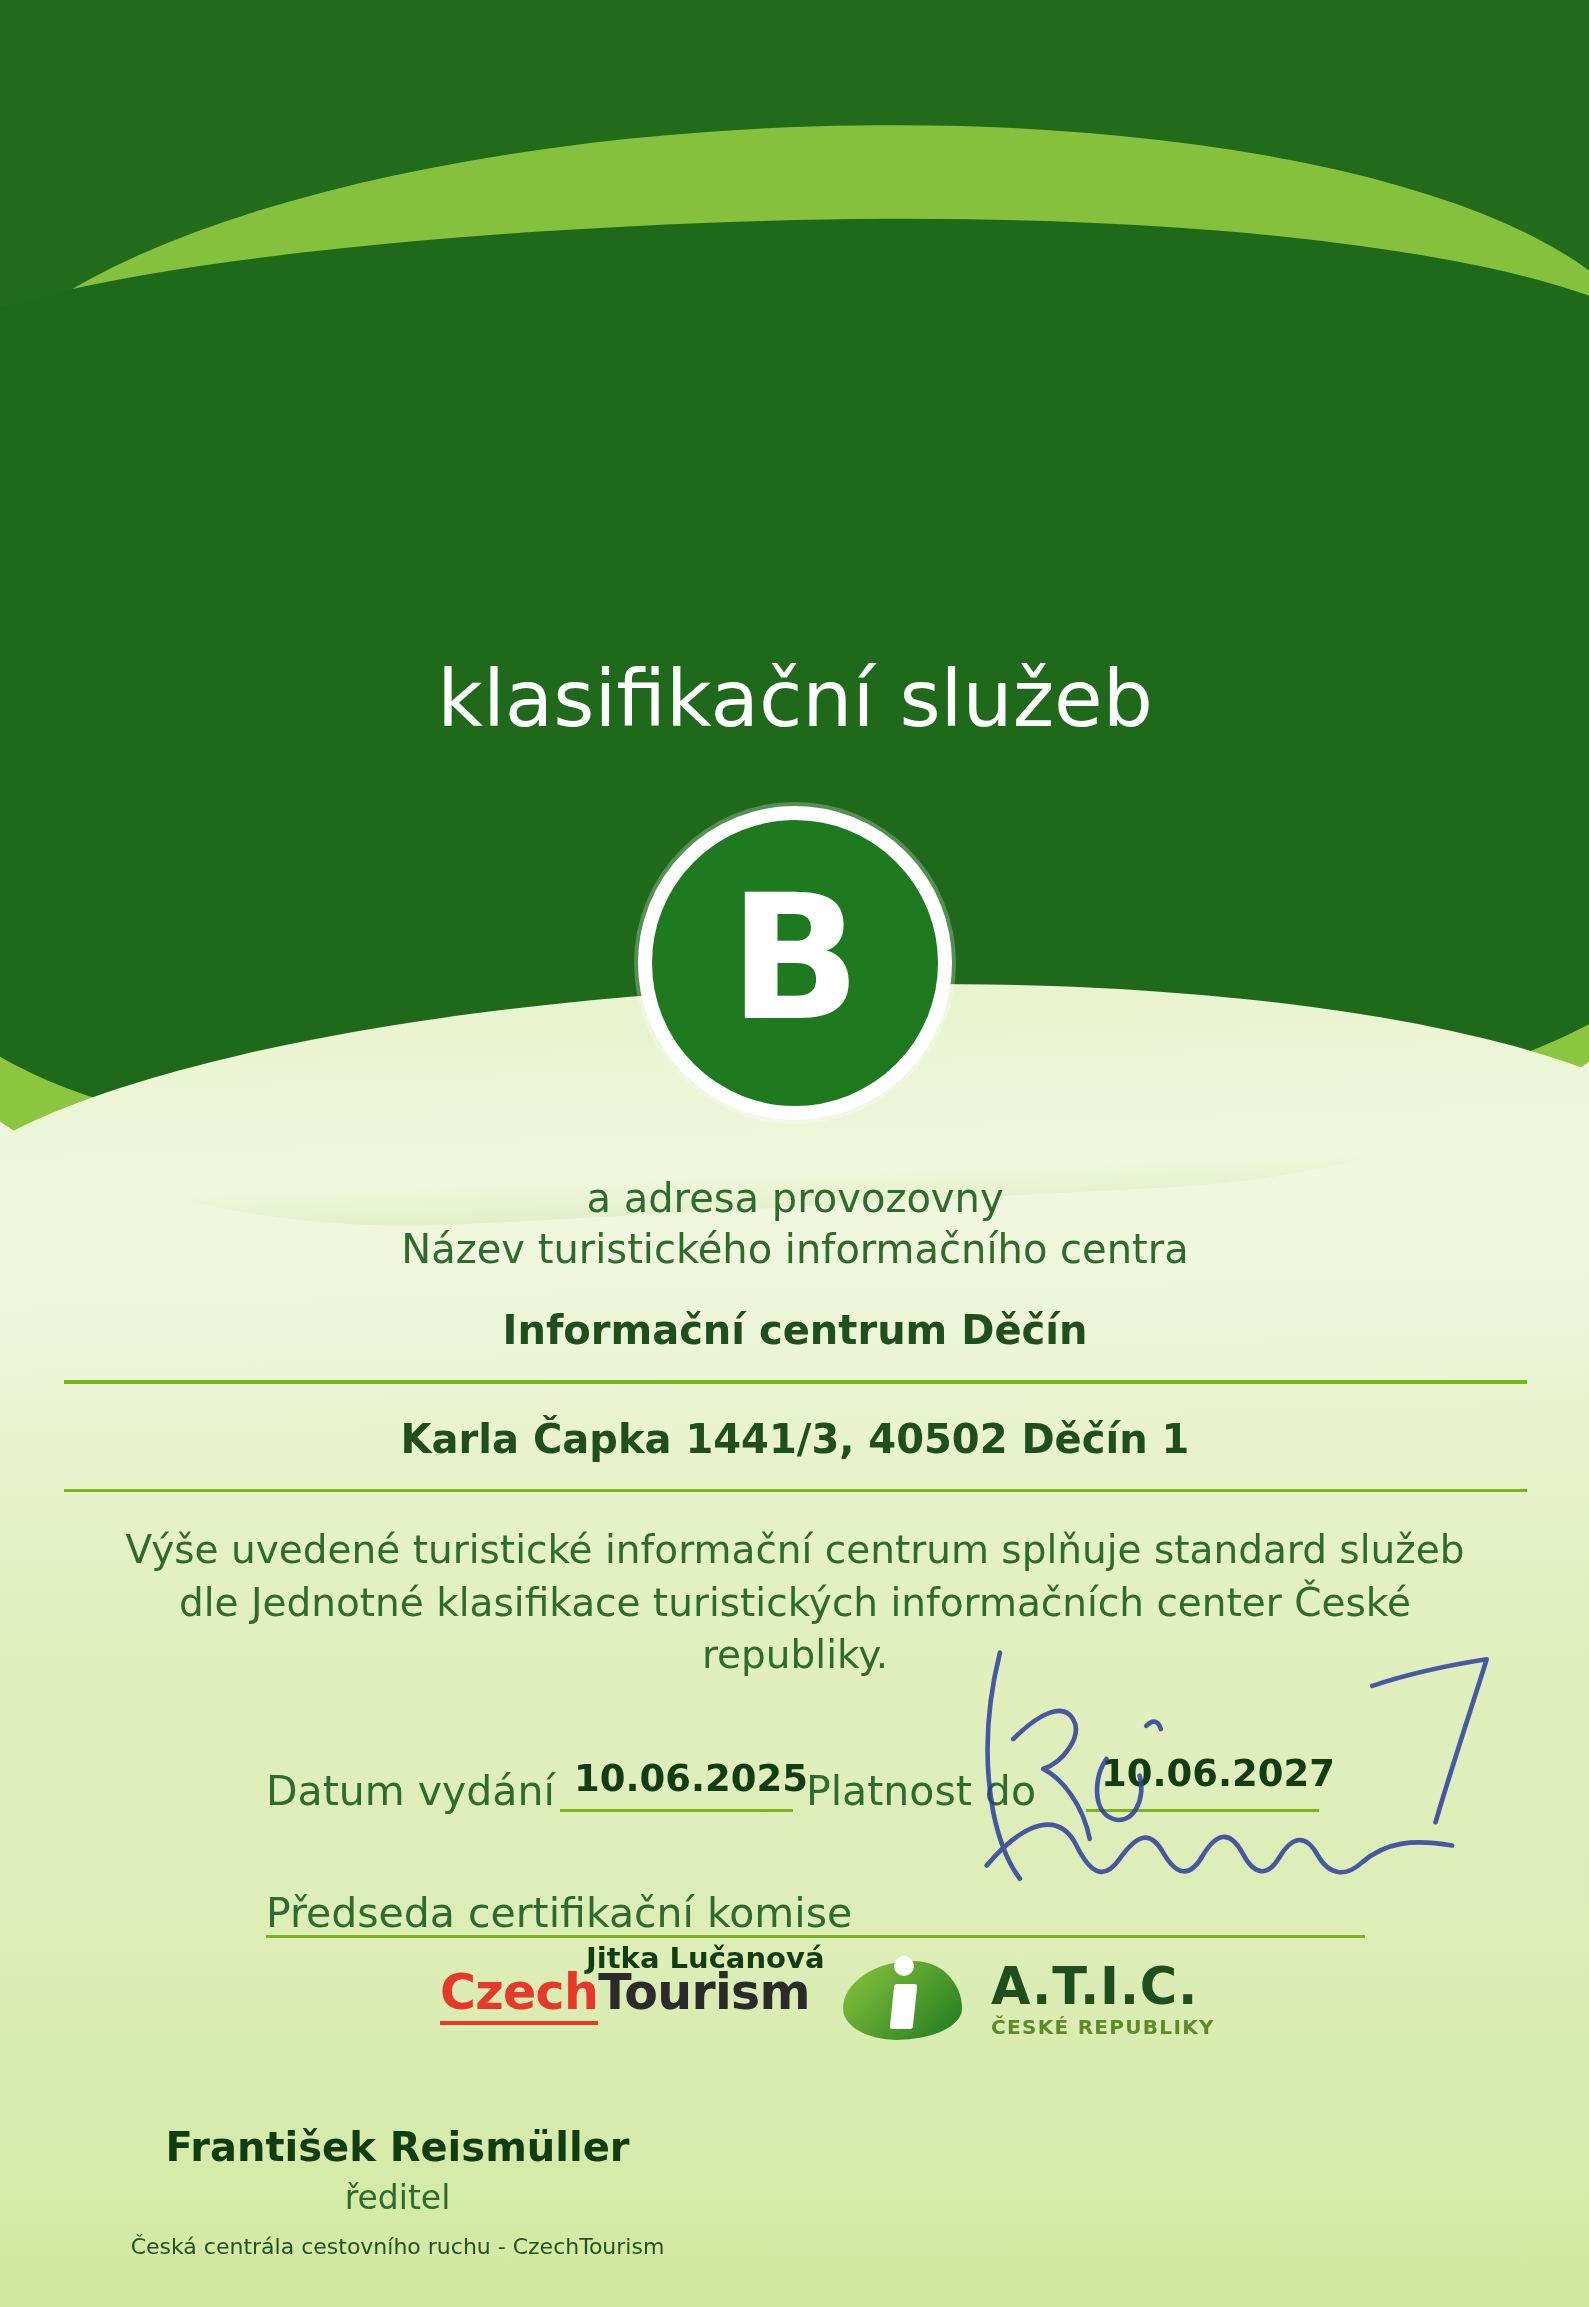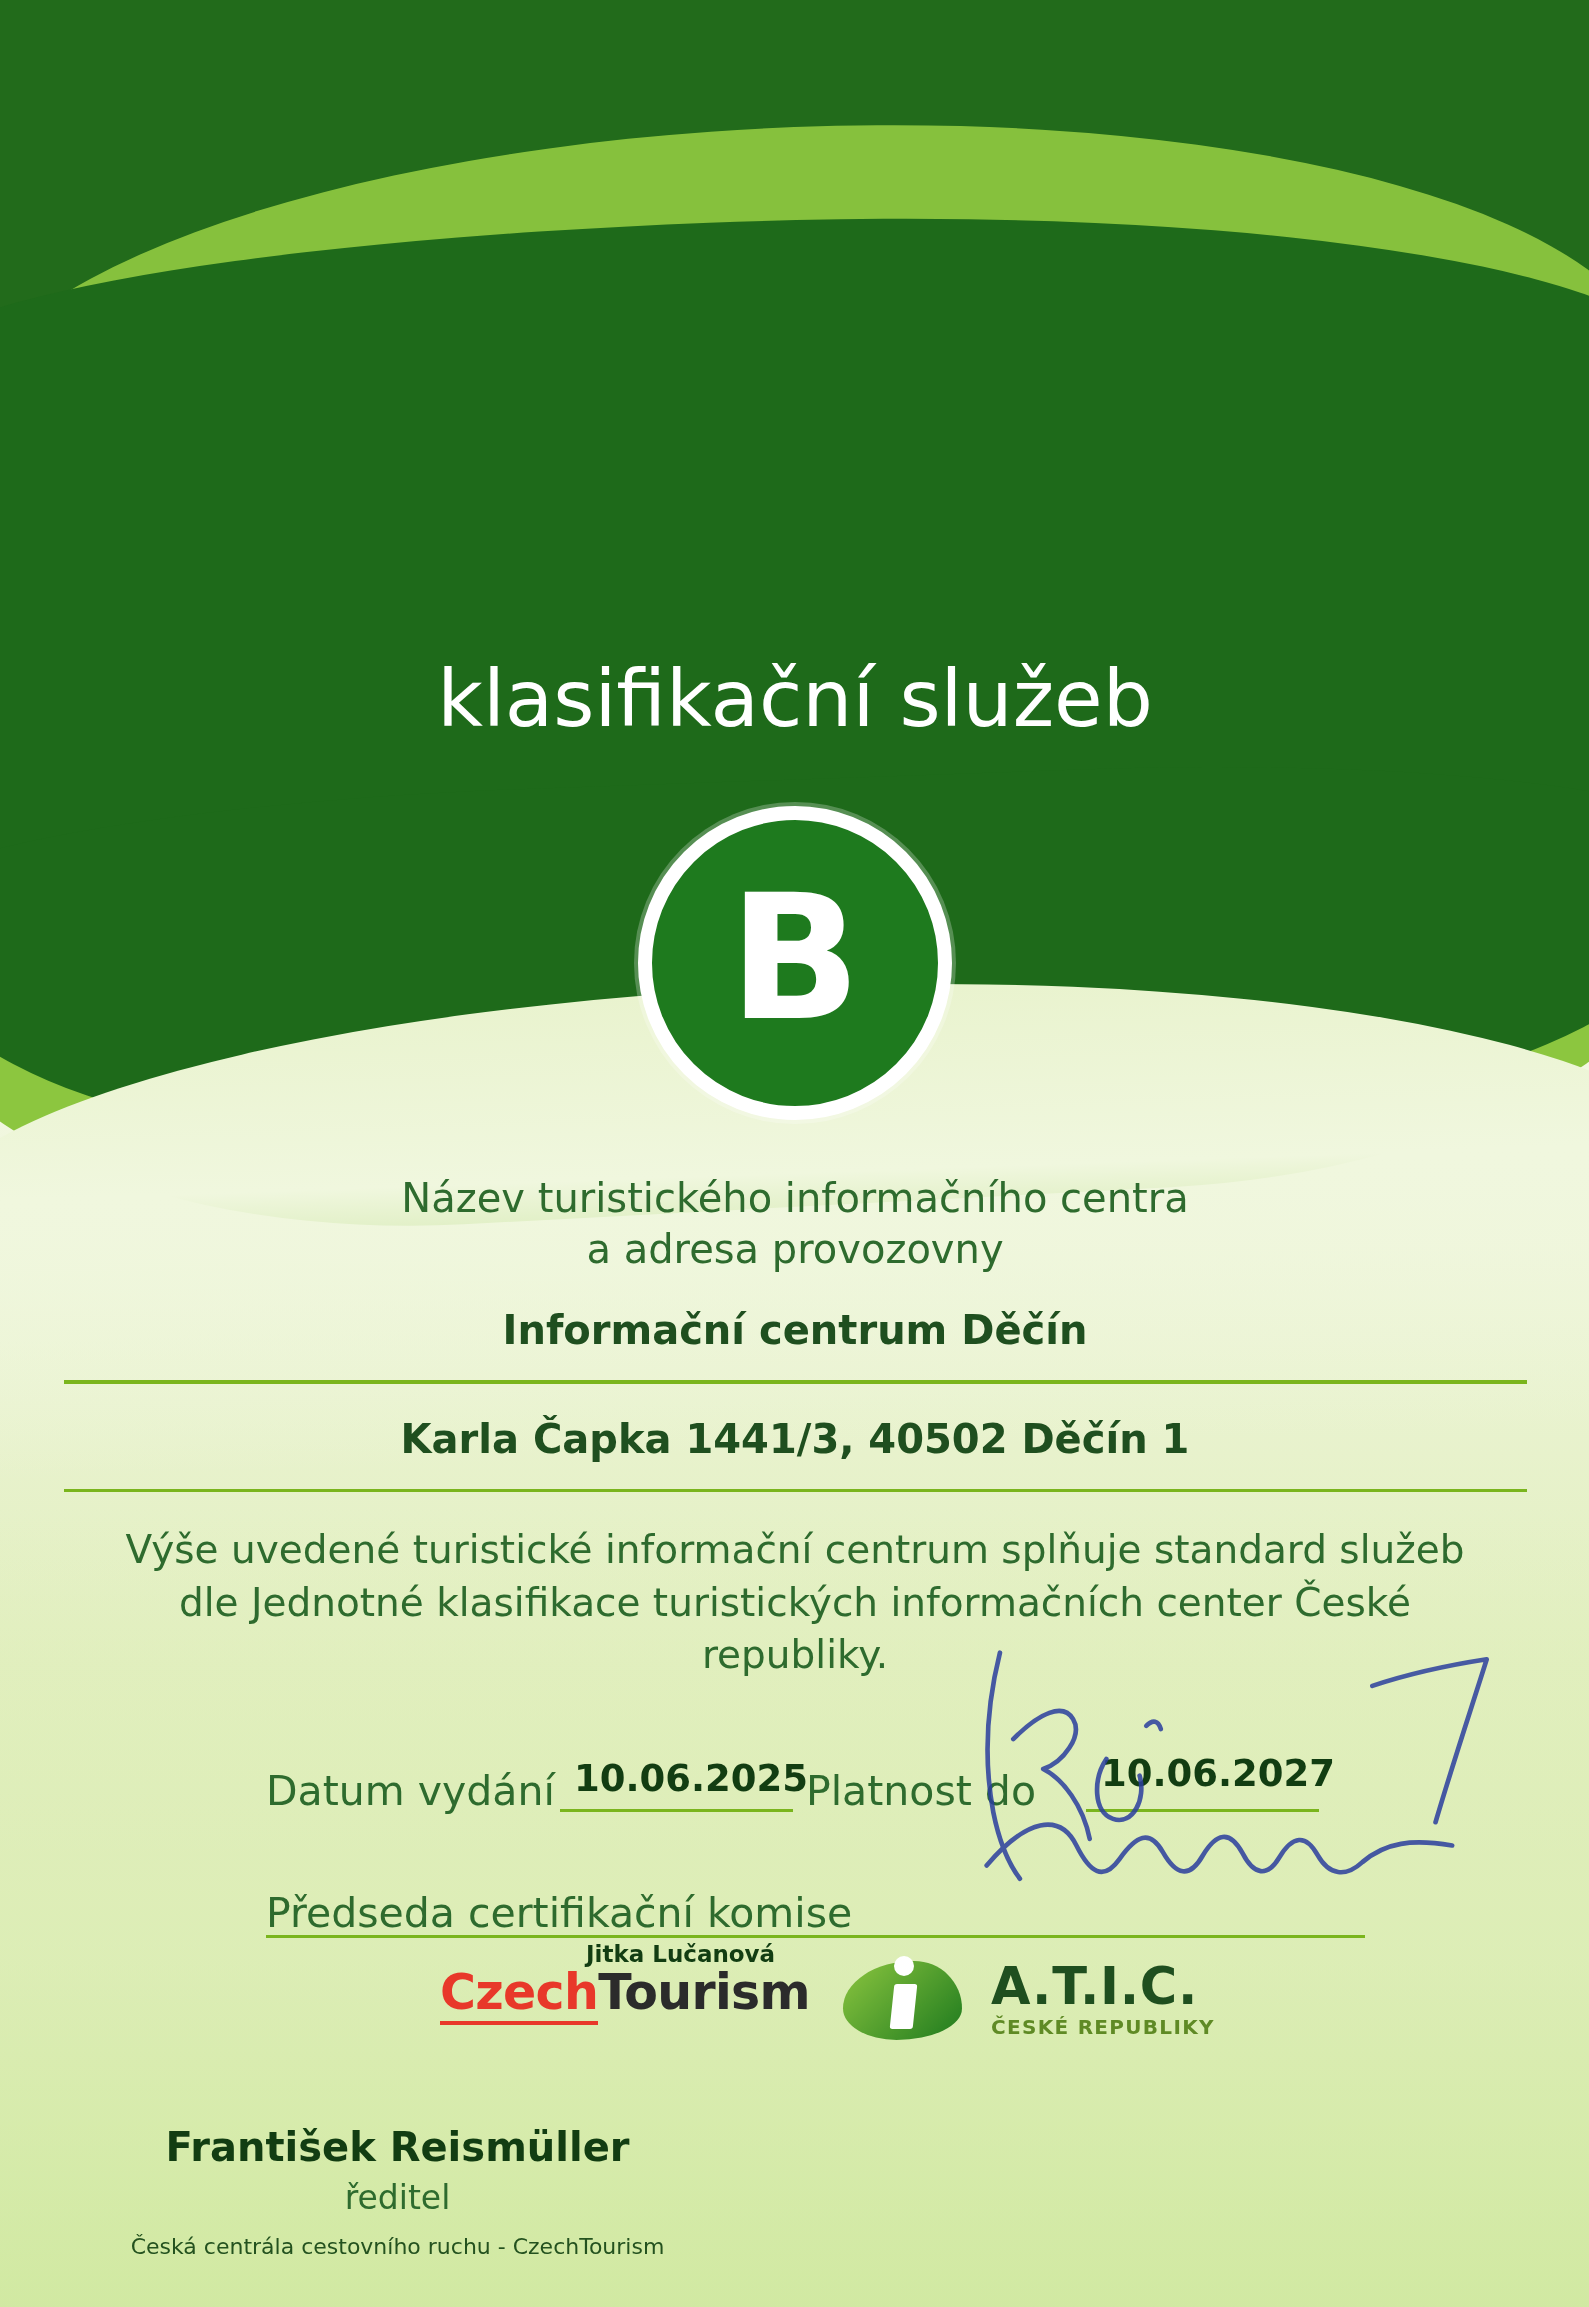--- a/index.html
+++ b/index.html
@@ -242,21 +242,21 @@
   }
 
   .chair-row {
     position: relative;
     margin-top: 40px;
     height: 127px;
   }
   .chair-name {
     position: absolute;
     color: #123d12;
-    font-size: 23px;
+    font-size: 29px;
     font-weight: 700;
   }
 
   
   .signature {
     position: absolute;
     left: 946px;
     top: 1646px;
     width: 600px;
     height: 266px;
@@ -389,22 +389,22 @@
 
 
   <div class="subtitle">klasifikační služeb</div>
 
   <div class="badge">
     <span>B</span>
   </div>
 
   <div class="body-wrap">
 
+    <div class="intro">a adresa provozovny</div>
     <div class="intro">Název turistického informačního centra</div>
-    <div class="intro">a adresa provozovny</div>
 
     <div class="field-value">Informační centrum Děčín</div>
     <div class="rule-full"></div>
 
     <div class="field-value">Karla Čapka 1441/3, 40502 Děčín 1</div>
     <div class="rule-full"></div>
 
     <div class="statement">Výše uvedené turistické informační centrum splňuje standard služeb dle Jednotné klasifikace turistických informačních center České republiky.</div>
 
     <div class="dates">

